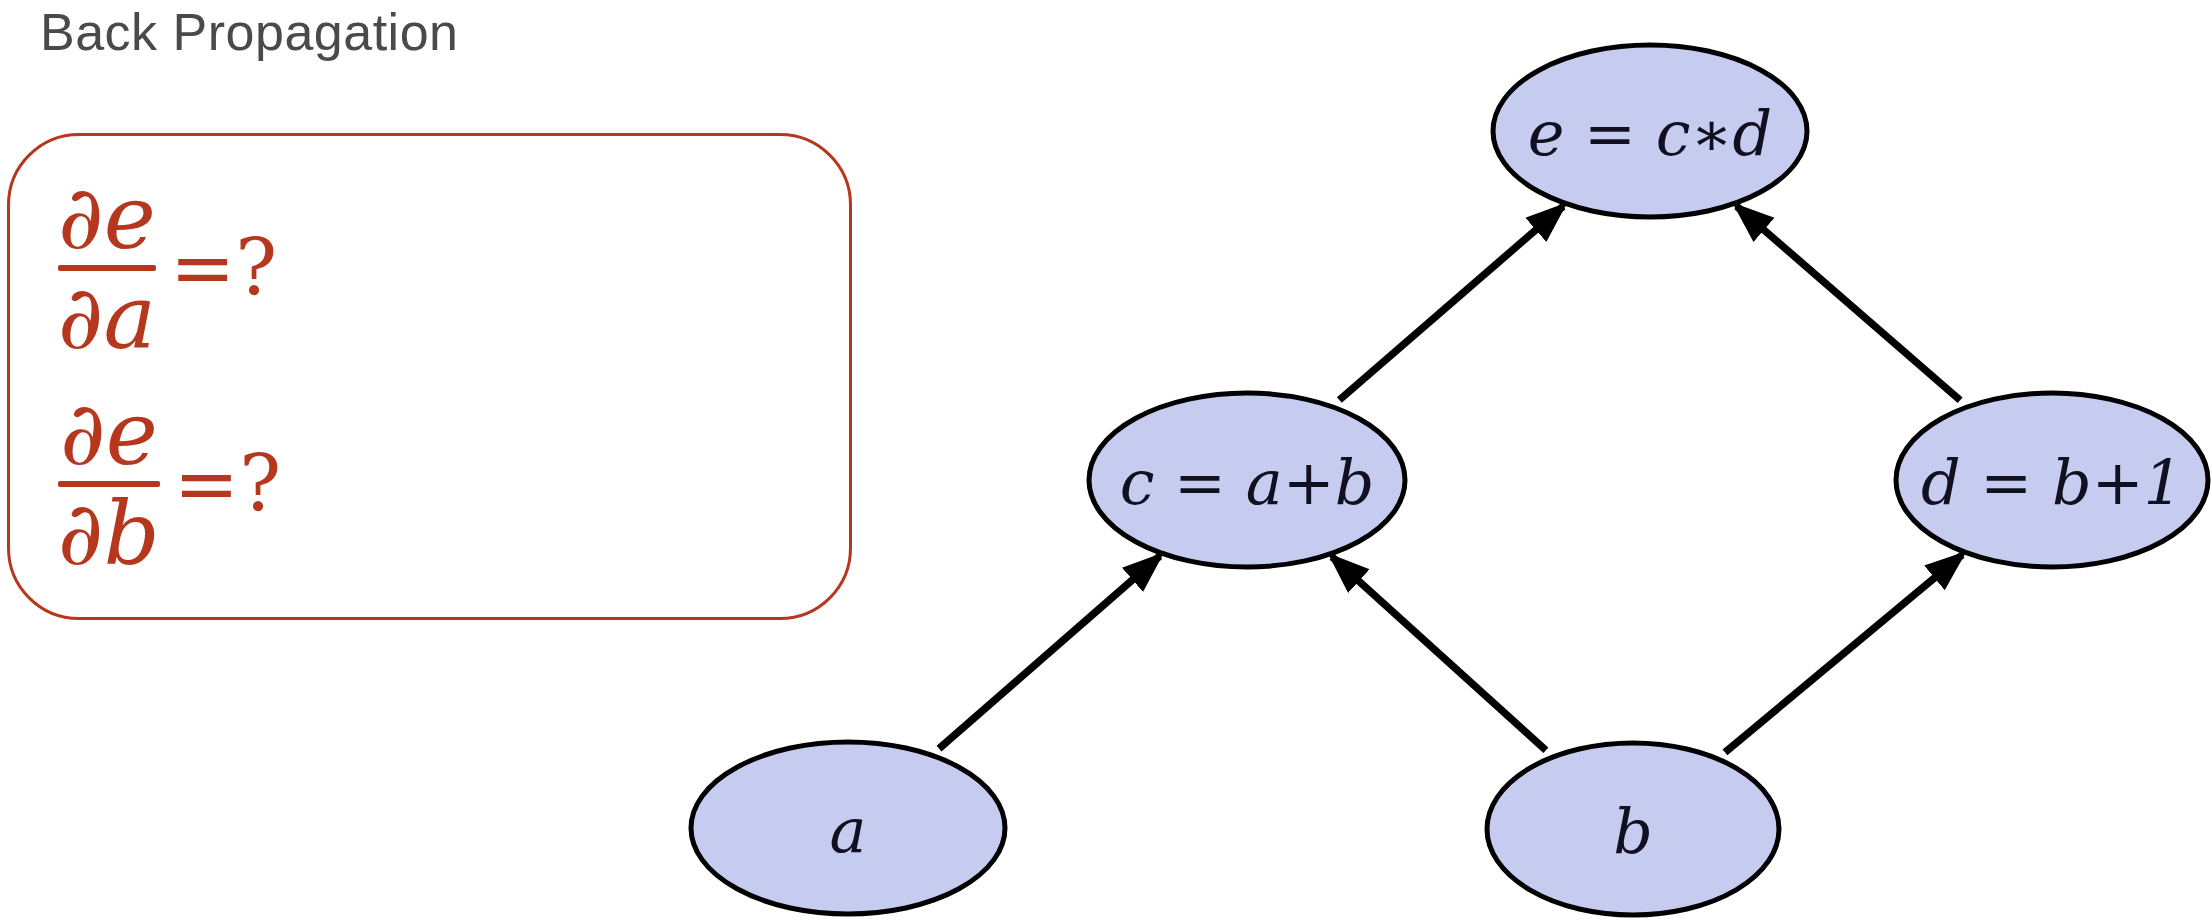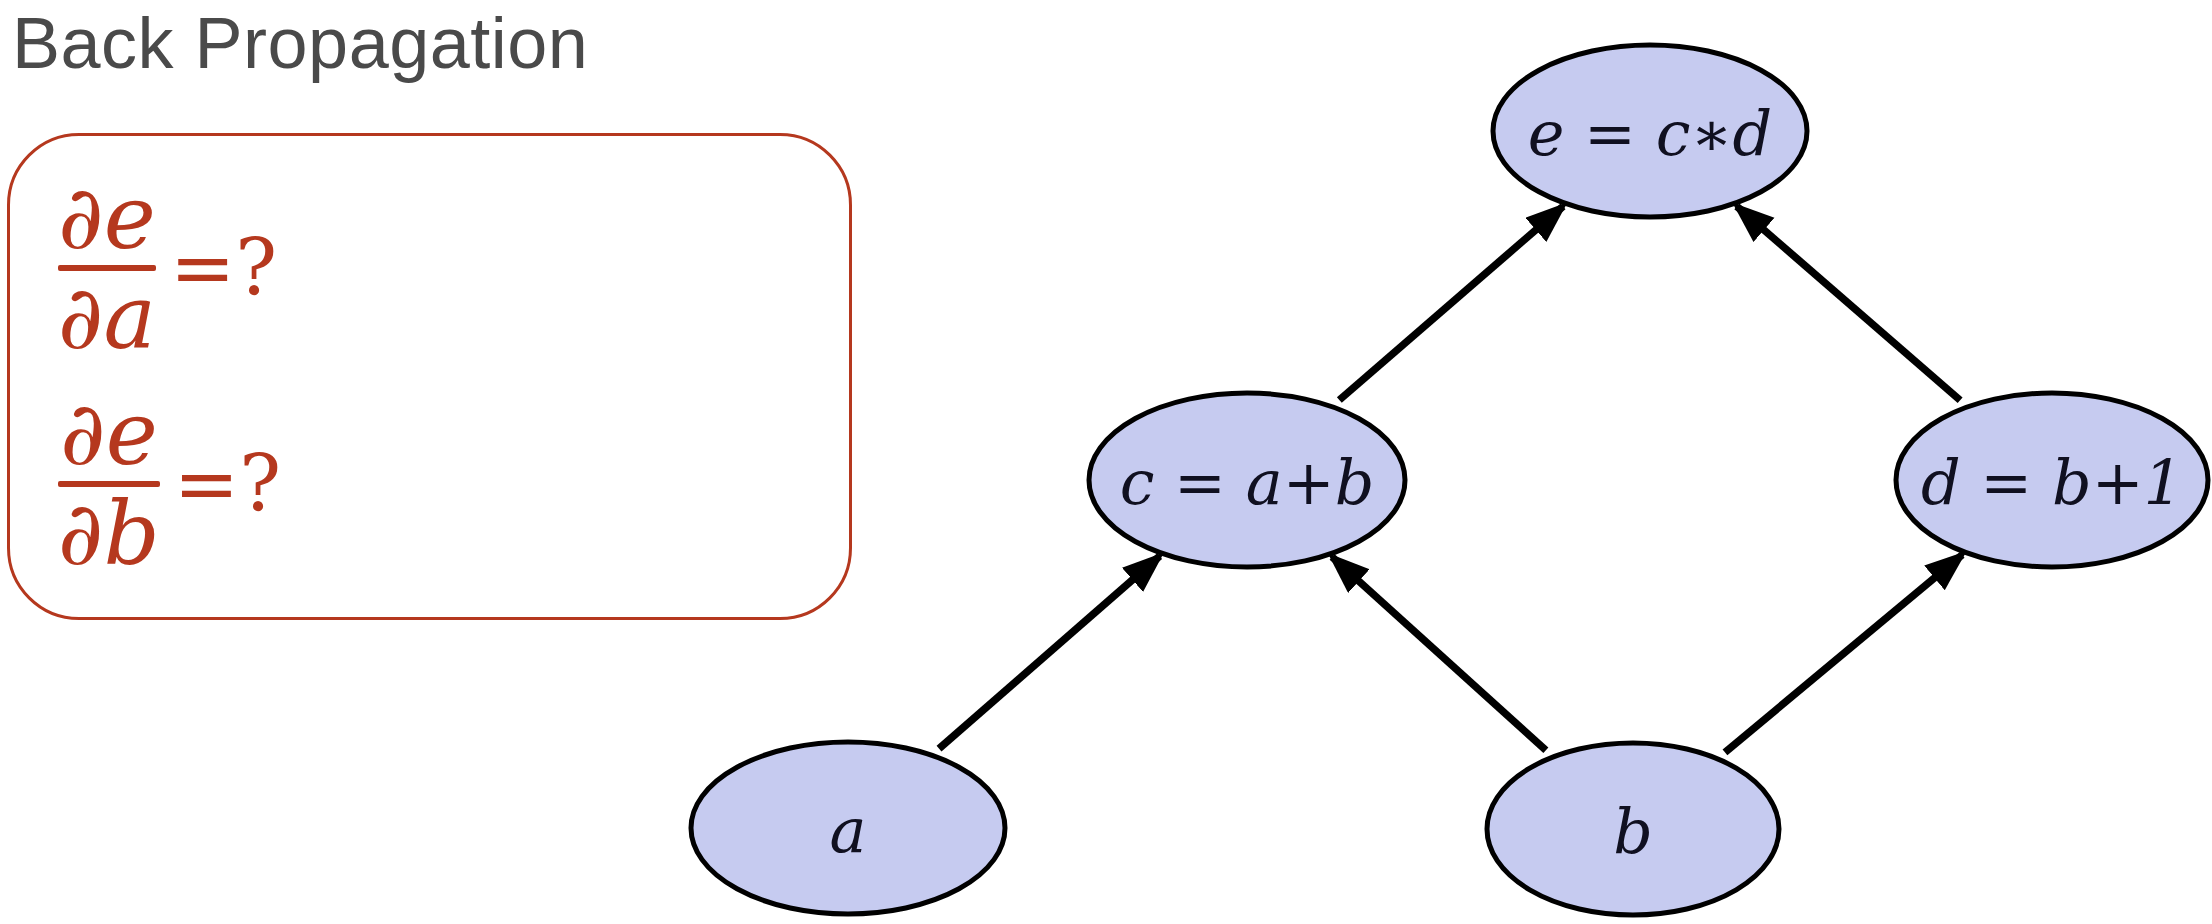--- a/index.html
+++ b/index.html
@@ -6,23 +6,23 @@
   .slide {
     position: relative;
     width: 2212px;
     height: 924px;
     background: #ffffff;
     overflow: hidden;
     font-family: "Liberation Sans", sans-serif;
   }
   .title {
     position: absolute;
-    left: 12px;
+    left: 40px;
     top: 2px;
-    font-size: 72px;
+    font-size: 52px;
     font-weight: 400;
     letter-spacing: 0.5px;
     color: #4a4a4a;
     white-space: nowrap;
   }
   .question-box {
     position: absolute;
     left: 7px;
     top: 133px;
     width: 845px;

